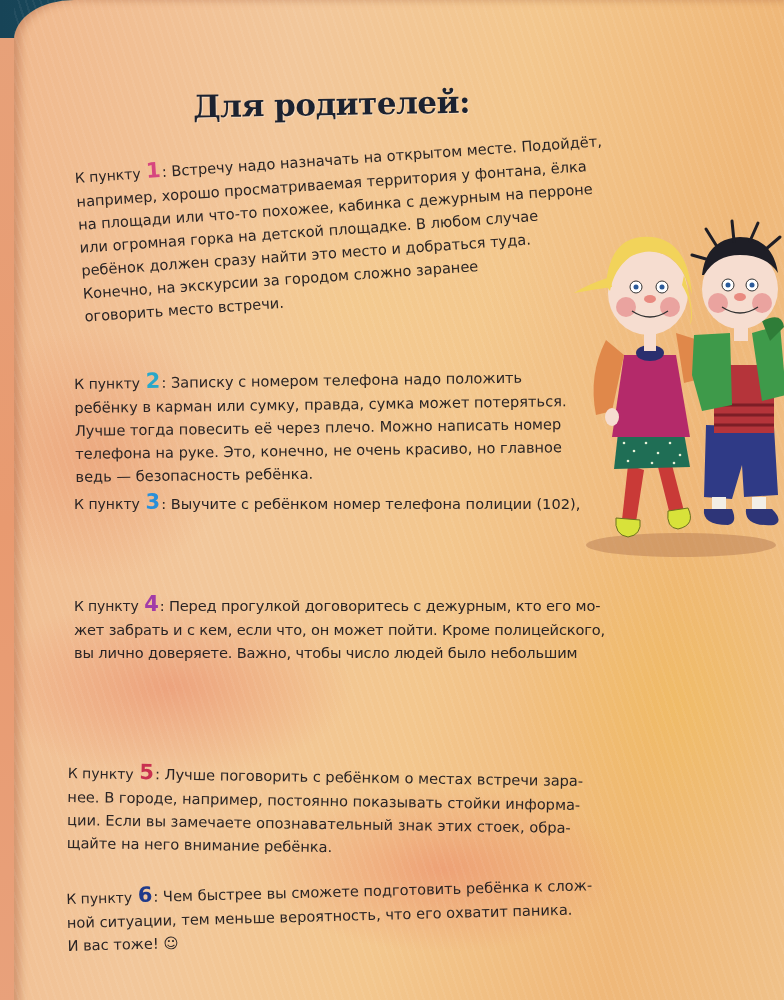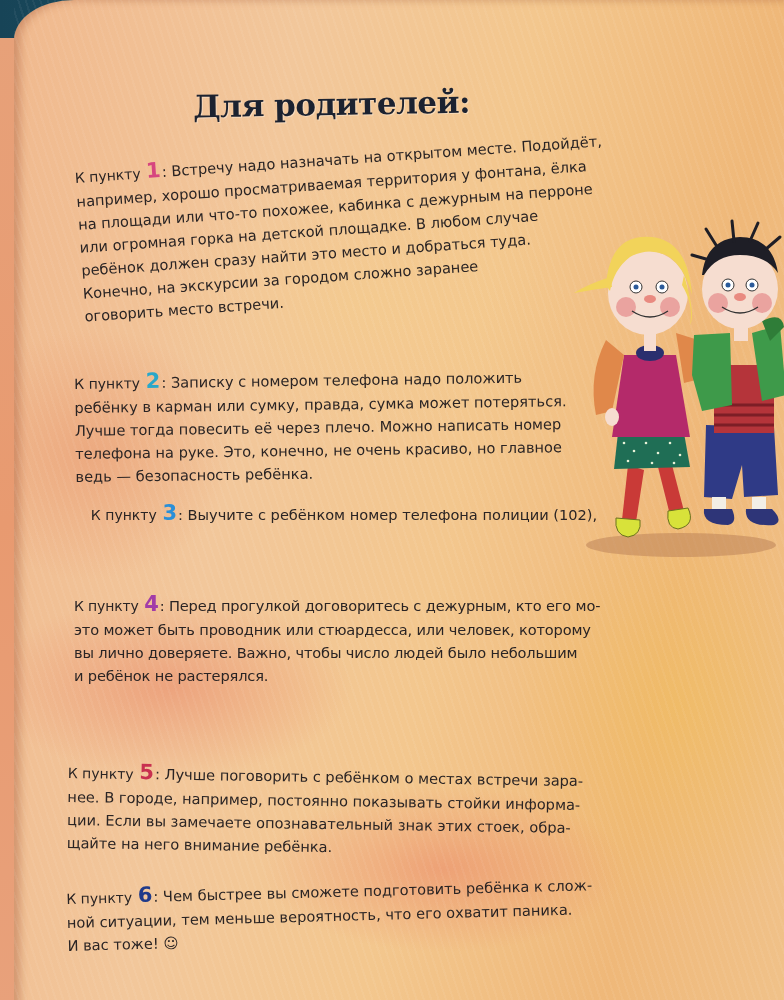--- a/index.html
+++ b/index.html
@@ -46,21 +46,21 @@
       font-size: 14.6px; line-height: 23px; color: #2a2424;
       z-index: 2;
     }
     .para .lead { font-size: 14px; }
     .para .num {
       font-family: "DejaVu Sans", sans-serif; font-weight: bold; font-size: 21px;
       display: inline-block; margin: 0 1px; line-height: 16px;
     }
     .p1 { left: 74px; top: 166px; width: 560px; transform: rotate(-4deg); transform-origin: left top; }
     .p2 { left: 74px; top: 372px; width: 520px; transform: rotate(-0.8deg); transform-origin: left top; }
-    .p3 { left: 74px; top: 503px; width: 540px; text-align: center; }
+    .p3 { left: 74px; top: 492px; width: 540px; }
     .p4 { left: 74px; top: 594px; width: 555px; letter-spacing: -0.15px; }
     .p5 { left: 68px; top: 761px; width: 545px; transform: rotate(0.9deg); transform-origin: left top; text-align: justify; }
     .p6 { left: 66px; top: 887px; width: 545px; transform: rotate(-1.5deg); transform-origin: left top; text-align: justify; }
     .line { display: block; white-space: nowrap; }
 
     .kids {
       position: absolute; left: 566px; top: 215px; width: 220px; height: 350px; z-index: 1;
     }
   </style>
 </head>
@@ -90,23 +90,22 @@
   <span class="line">телефона на руке. Это, конечно, не очень красиво, но главное</span>
   <span class="line">ведь — безопасность ребёнка.</span>
 </div>
 
 <div class="para p3">
   <span class="line"><span class="lead">К пункту</span> <span class="num" style="color:#2a8fd8">3</span><span>: Выучите с ребёнком номер телефона полиции (102),</span></span>
 </div>
 
 <div class="para p4">
   <span class="line"><span class="lead">К пункту</span> <span class="num" style="color:#a23ca8">4</span><span>: Перед прогулкой договоритесь с дежурным, кто его мо-</span></span>
-  <span class="line">это может быть проводник или стюардесса, или человек, которому</span>
+  <span class="line">жет забрать и с кем, если что, он может пойти. Кроме полицейского,</span>
   <span class="line">вы лично доверяете. Важно, чтобы число людей было небольшим</span>
-  <span class="line">и ребёнок не растерялся.</span>
 </div>
 
 <div class="para p5">
   <span class="line"><span class="lead">К пункту</span> <span class="num" style="color:#c8304f">5</span><span>: Лучше поговорить с ребёнком о местах встречи зара-</span></span>
   <span class="line">нее. В городе, например, постоянно показывать стойки информа-</span>
   <span class="line">ции. Если вы замечаете опознавательный знак этих стоек, обра-</span>
   <span class="line">щайте на него внимание ребёнка.</span>
 </div>
 
 <div class="para p6">

